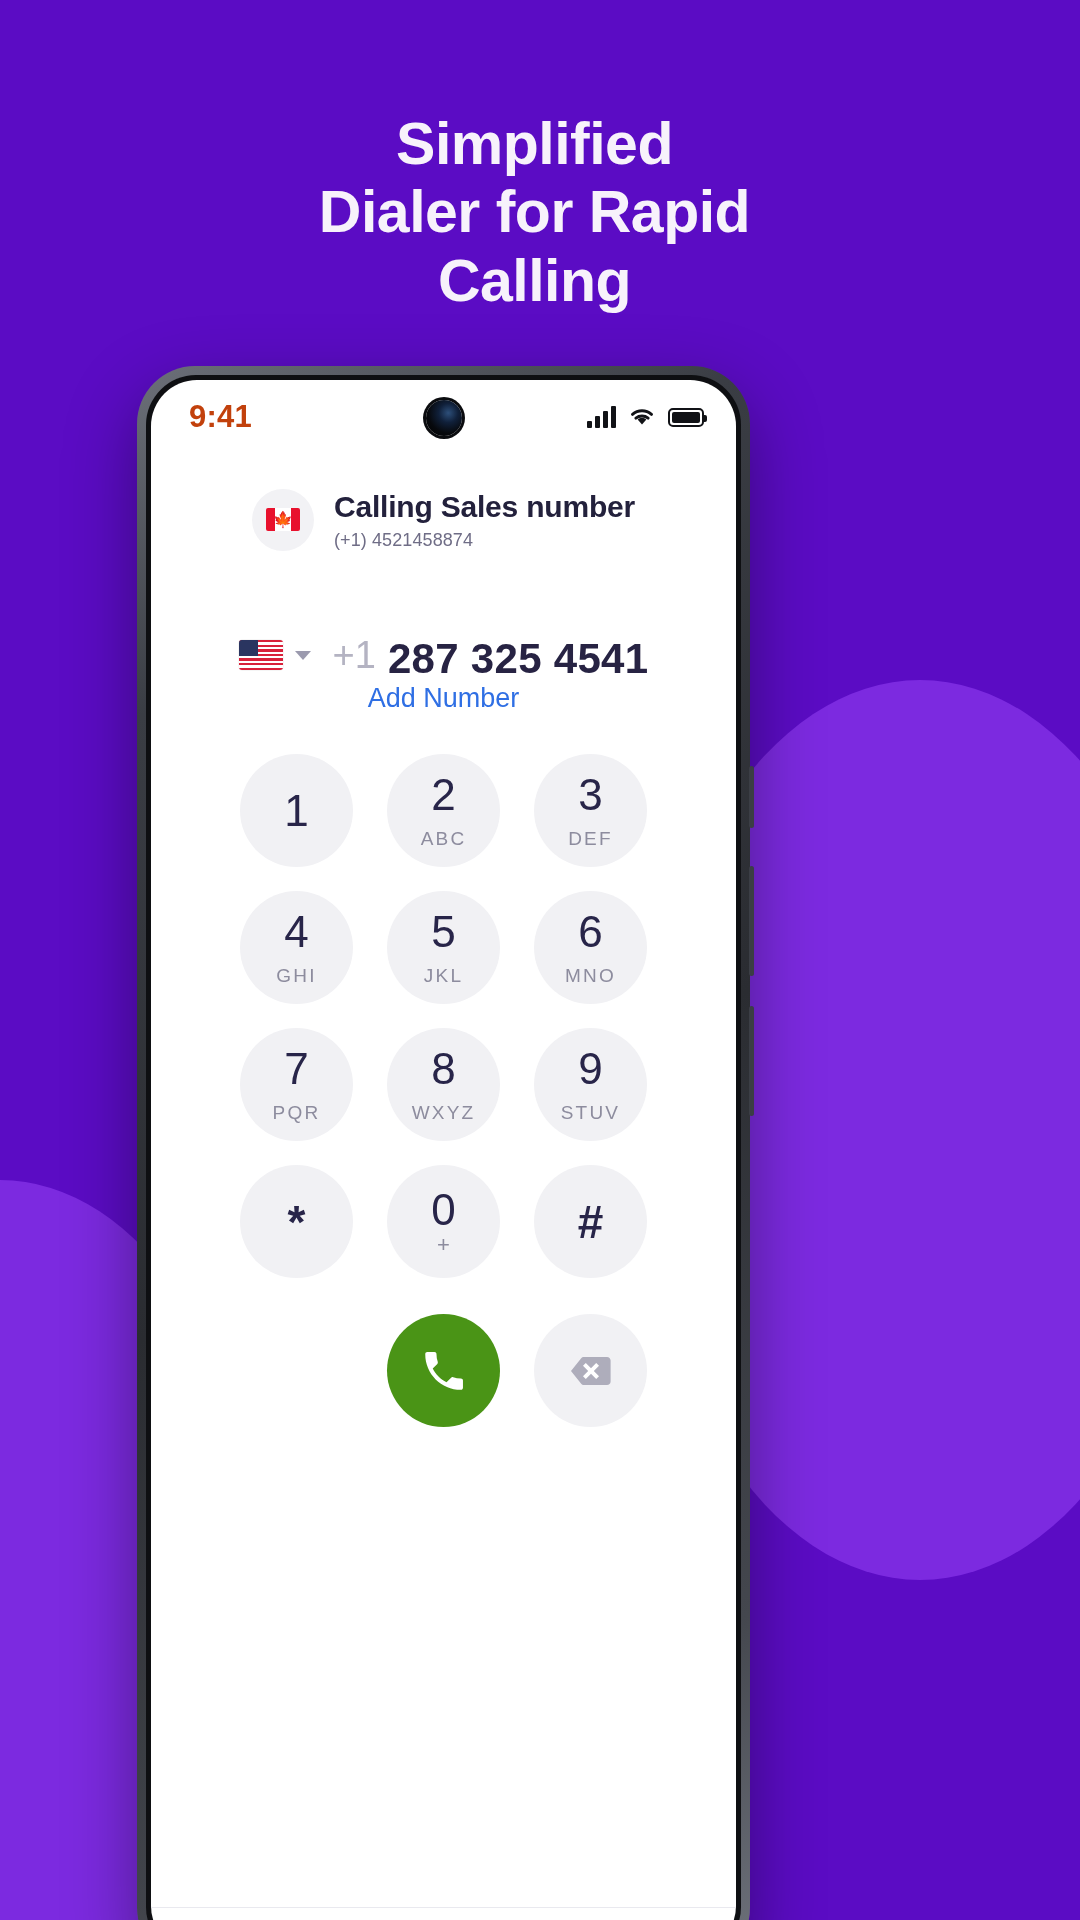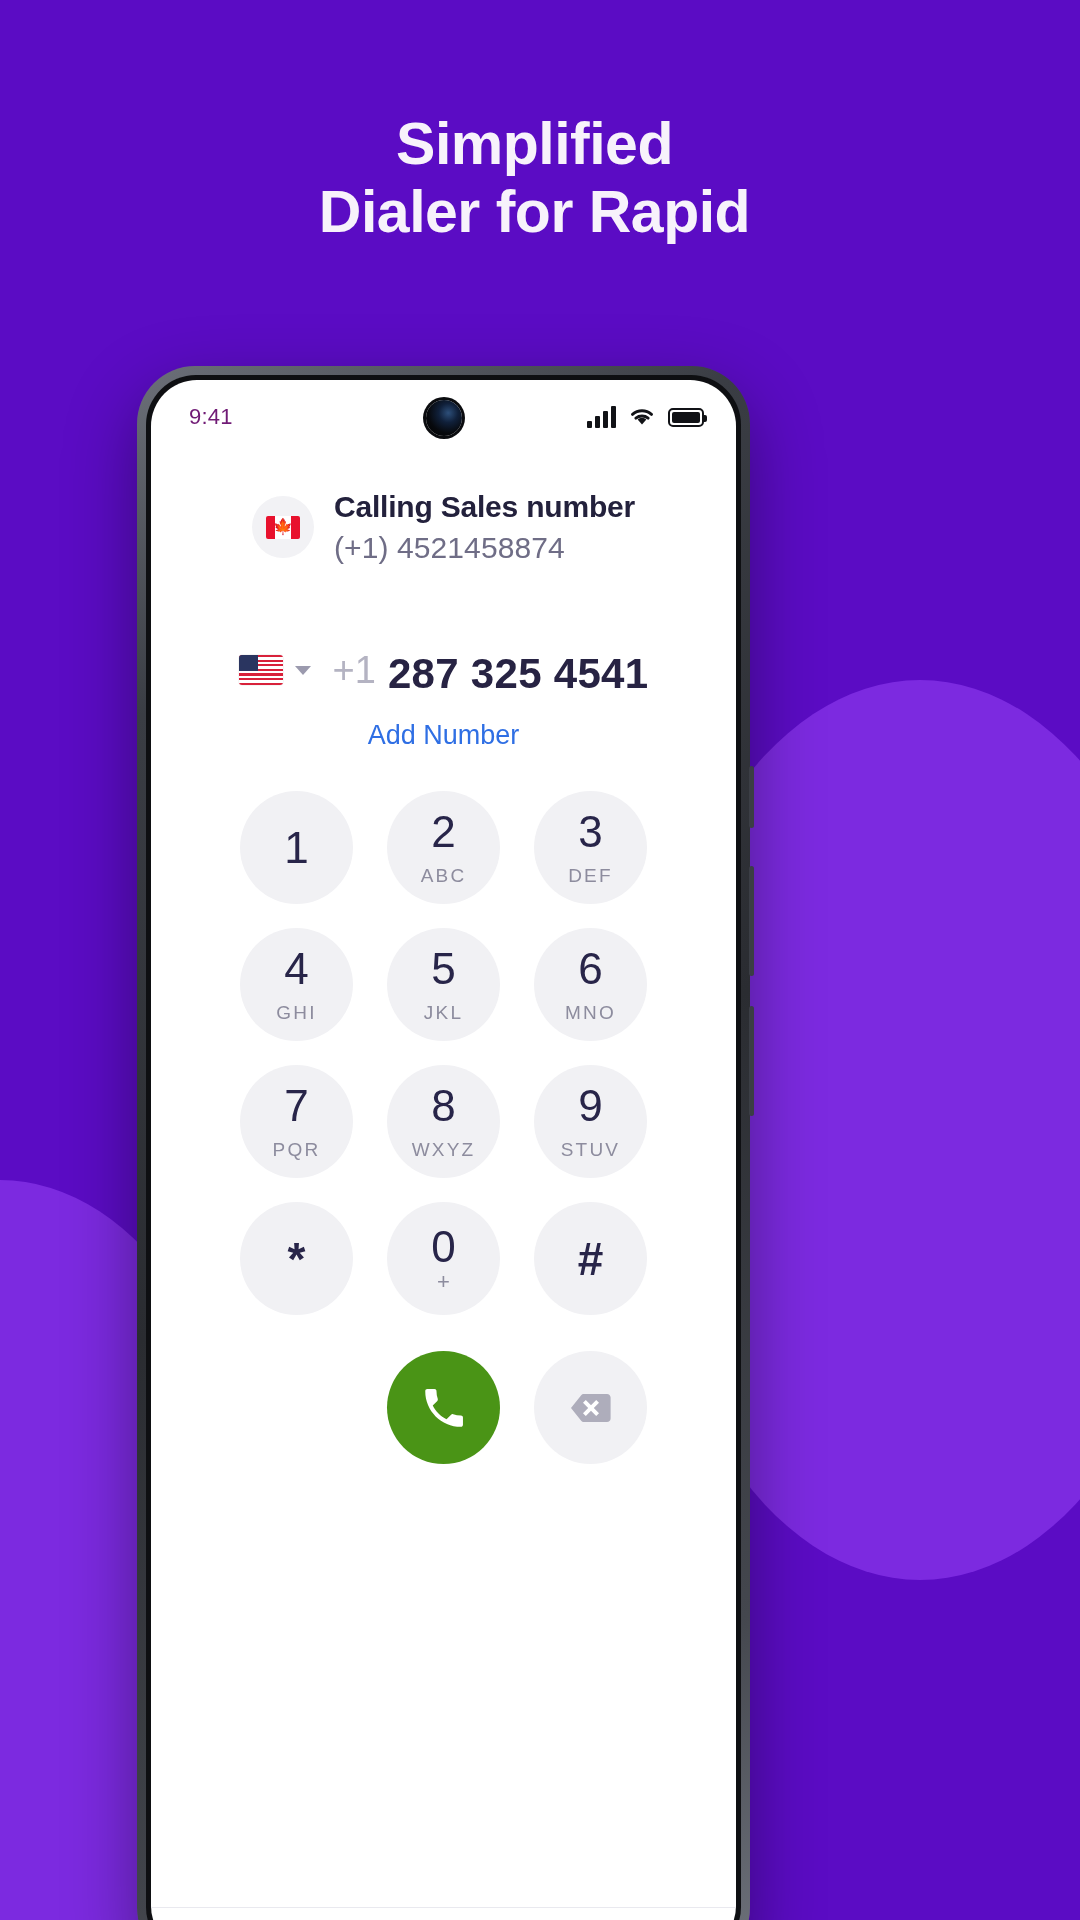--- a/index.html
+++ b/index.html
@@ -89,23 +89,23 @@
   
   .statusbar {
     height: 74px;
     display: flex;
     align-items: center;
     justify-content: space-between;
     padding: 0 32px 0 38px;
     position: relative;
   }
   .status-time {
-    font-size: 22px;
-    font-weight: normal;
-    color: #701a75;
+    font-size: 31px;
+    font-weight: bold;
+    color: #c2410c;
     letter-spacing: .2px;
   }
   .punchhole {
     position: absolute;
     left: 50%;
     transform: translateX(-50%);
     top: 20px;
     width: 36px; height: 36px;
     border-radius: 50%;
     background: radial-gradient(circle at 62% 36%, #2d4f7a 0%, #10203a 30%, #07090d 62%, #000 100%);
@@ -179,21 +179,21 @@
     line-height: 1;
   }
   .contact-txt { line-height: 1.25; }
   .contact-name {
     font-size: 30px;
     font-weight: bold;
     color: #23213c;
     letter-spacing: -.2px;
   }
   .contact-num {
-    font-size: 30px;
+    font-size: 18px;
     color: #6f6d86;
     margin-top: 3px;
     letter-spacing: .1px;
   }
 
   
   .numrow {
     display: flex;
     align-items: center;
     justify-content: center;
@@ -236,21 +236,20 @@
   }
   .numval {
     font-size: 42px;
     font-weight: bold;
     color: #272343;
     letter-spacing: .3px;
     margin-top: 8px;
   }
   .addnum {
     text-align: center;
-    margin-top: 22px;
     font-size: 27px;
     color: #2f6fe4;
     font-weight: 500;
   }
 
   
   .keypad {
     margin-top: 40px;
     padding: 0 72px;
     display: grid;
@@ -319,20 +318,21 @@
 </style>
 </head>
 <body>
 
 <div class="blob"></div>
 <div class="blob2"></div>
 
 <div class="headline">
   <div>Simplified</div>
   <div>Dialer for Rapid</div>
+  <div>Calling</div>
 </div>
 
 <div class="phone">
   <div class="btn-side a"></div>
   <div class="btn-side b"></div>
   <div class="btn-side c"></div>
   <div class="phone-inner">
     <div class="screen">
 
       <div class="statusbar">

